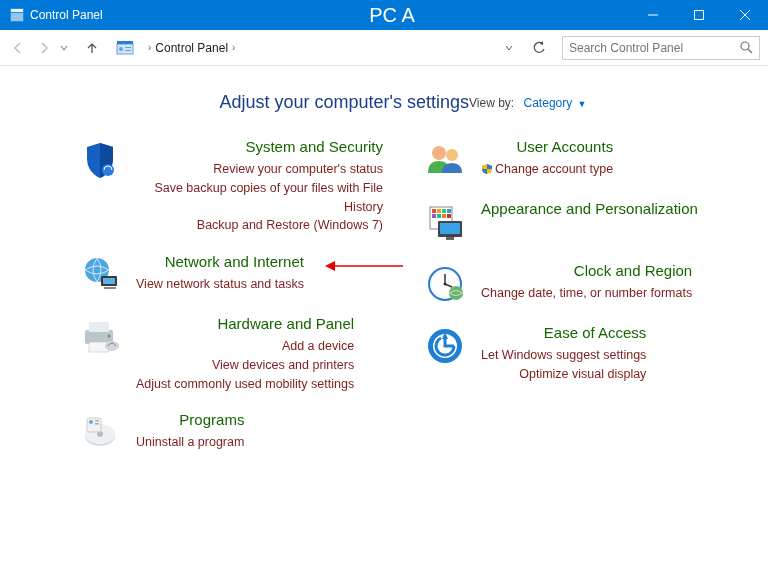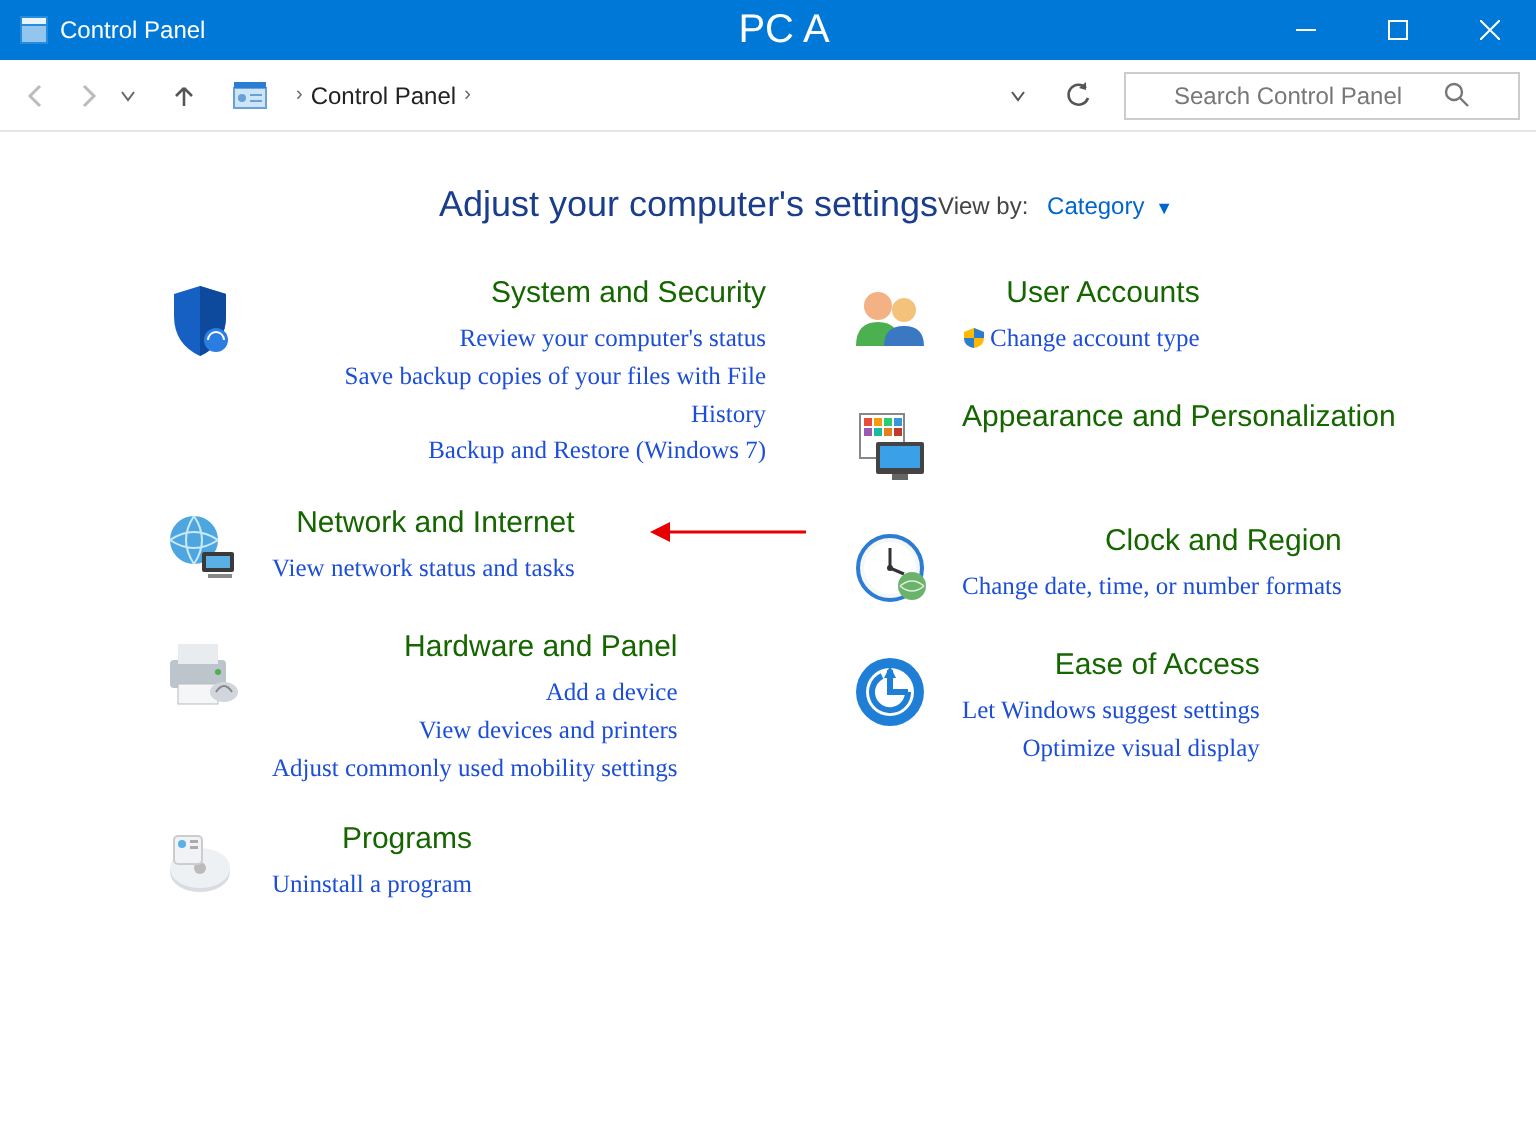--- a/index.html
+++ b/index.html
@@ -11,34 +11,34 @@
   .win-controls { position: absolute; right: 0; top: 0; height: 30px; display: flex; }
   .win-controls div { width: 46px; height: 30px; display: flex; align-items: center; justify-content: center; color: #fff; font-size: 11px; }
   .navbar { height: 36px; border-bottom: 1px solid #e5e5e5; display: flex; align-items: center; padding: 0 8px; gap: 6px; }
   .nav-arrow { width: 20px; height: 20px; display: flex; align-items: center; justify-content: center; color: #bbb; }
   .nav-up { width: 20px; height: 20px; display: flex; align-items: center; justify-content: center; color: #555; margin-left: 4px; }
   .addr-icon { margin-left: 8px; }
   .breadcrumbs { flex: 1; display: flex; align-items: center; height: 26px; padding: 0 4px; margin-left: 4px; gap: 4px; font-size: 12px; color: #222; }
   .breadcrumbs .chev { color: #666; font-size: 10px; }
   .addr-dropdown { color: #666; font-size: 10px; margin-right: 4px; }
   .refresh { width: 22px; display: flex; justify-content: center; color: #555; }
-  .searchbox { width: 198px; height: 24px; border: 1px solid #ccc; display: flex; align-items: center; padding: 0 24px; margin-left: 6px; color: #777; font-size: 12px; justify-content: space-between; }
+  .searchbox { width: 198px; height: 24px; border: 1px solid #ccc; display: flex; align-items: center; padding: 0 6px; margin-left: 6px; color: #777; font-size: 12px; justify-content: space-between; }
   .content { padding: 26px 40px 10px 78px; }
   .header-row { display: flex; justify-content: center; align-items: center; margin-bottom: 25px; }
   .header-row h1 { font-size: 18px; font-weight: 400; color: #1a3e8c; }
   .viewby { font-size: 12px; color: #444; }
   .viewby .cat { color: #0066cc; margin-left: 6px; }
   .viewby .caret { color: #0066cc; font-size: 9px; margin-left: 2px; }
   .columns { display: flex; gap: 40px; text-align: right; }
   .col { flex: 1; }
   .item { display: flex; align-items: flex-start; margin-bottom: 18px; position: relative; }
   .icon-box { width: 44px; height: 44px; flex-shrink: 0; margin-right: 14px; display: flex; align-items: center; justify-content: center; }
   .item-body { }
   .item-title { color: #166600; font-size: 15px; line-height: 1.2; margin-bottom: 4px; display: inline-block; }
-  .item-link { color: #1d4ed8; font-size: 12.5px; display: block; line-height: 1.5; font-family: Liberation Serif, serif; }
+  .item-link { color: #7f1d1d; font-size: 12.5px; display: block; line-height: 1.5; }
   .item-link.inline { display: inline; }
   .shield-mini { display: inline-flex; vertical-align: -2px; margin-right: 2px; }
   .arrow-annot { position: absolute; top: 6px; right: -20px; pointer-events: none; }
   svg { display: block; }
 </style>
 </head>
 <body>
 
 <div class="titlebar">
   <span class="app-icon">

